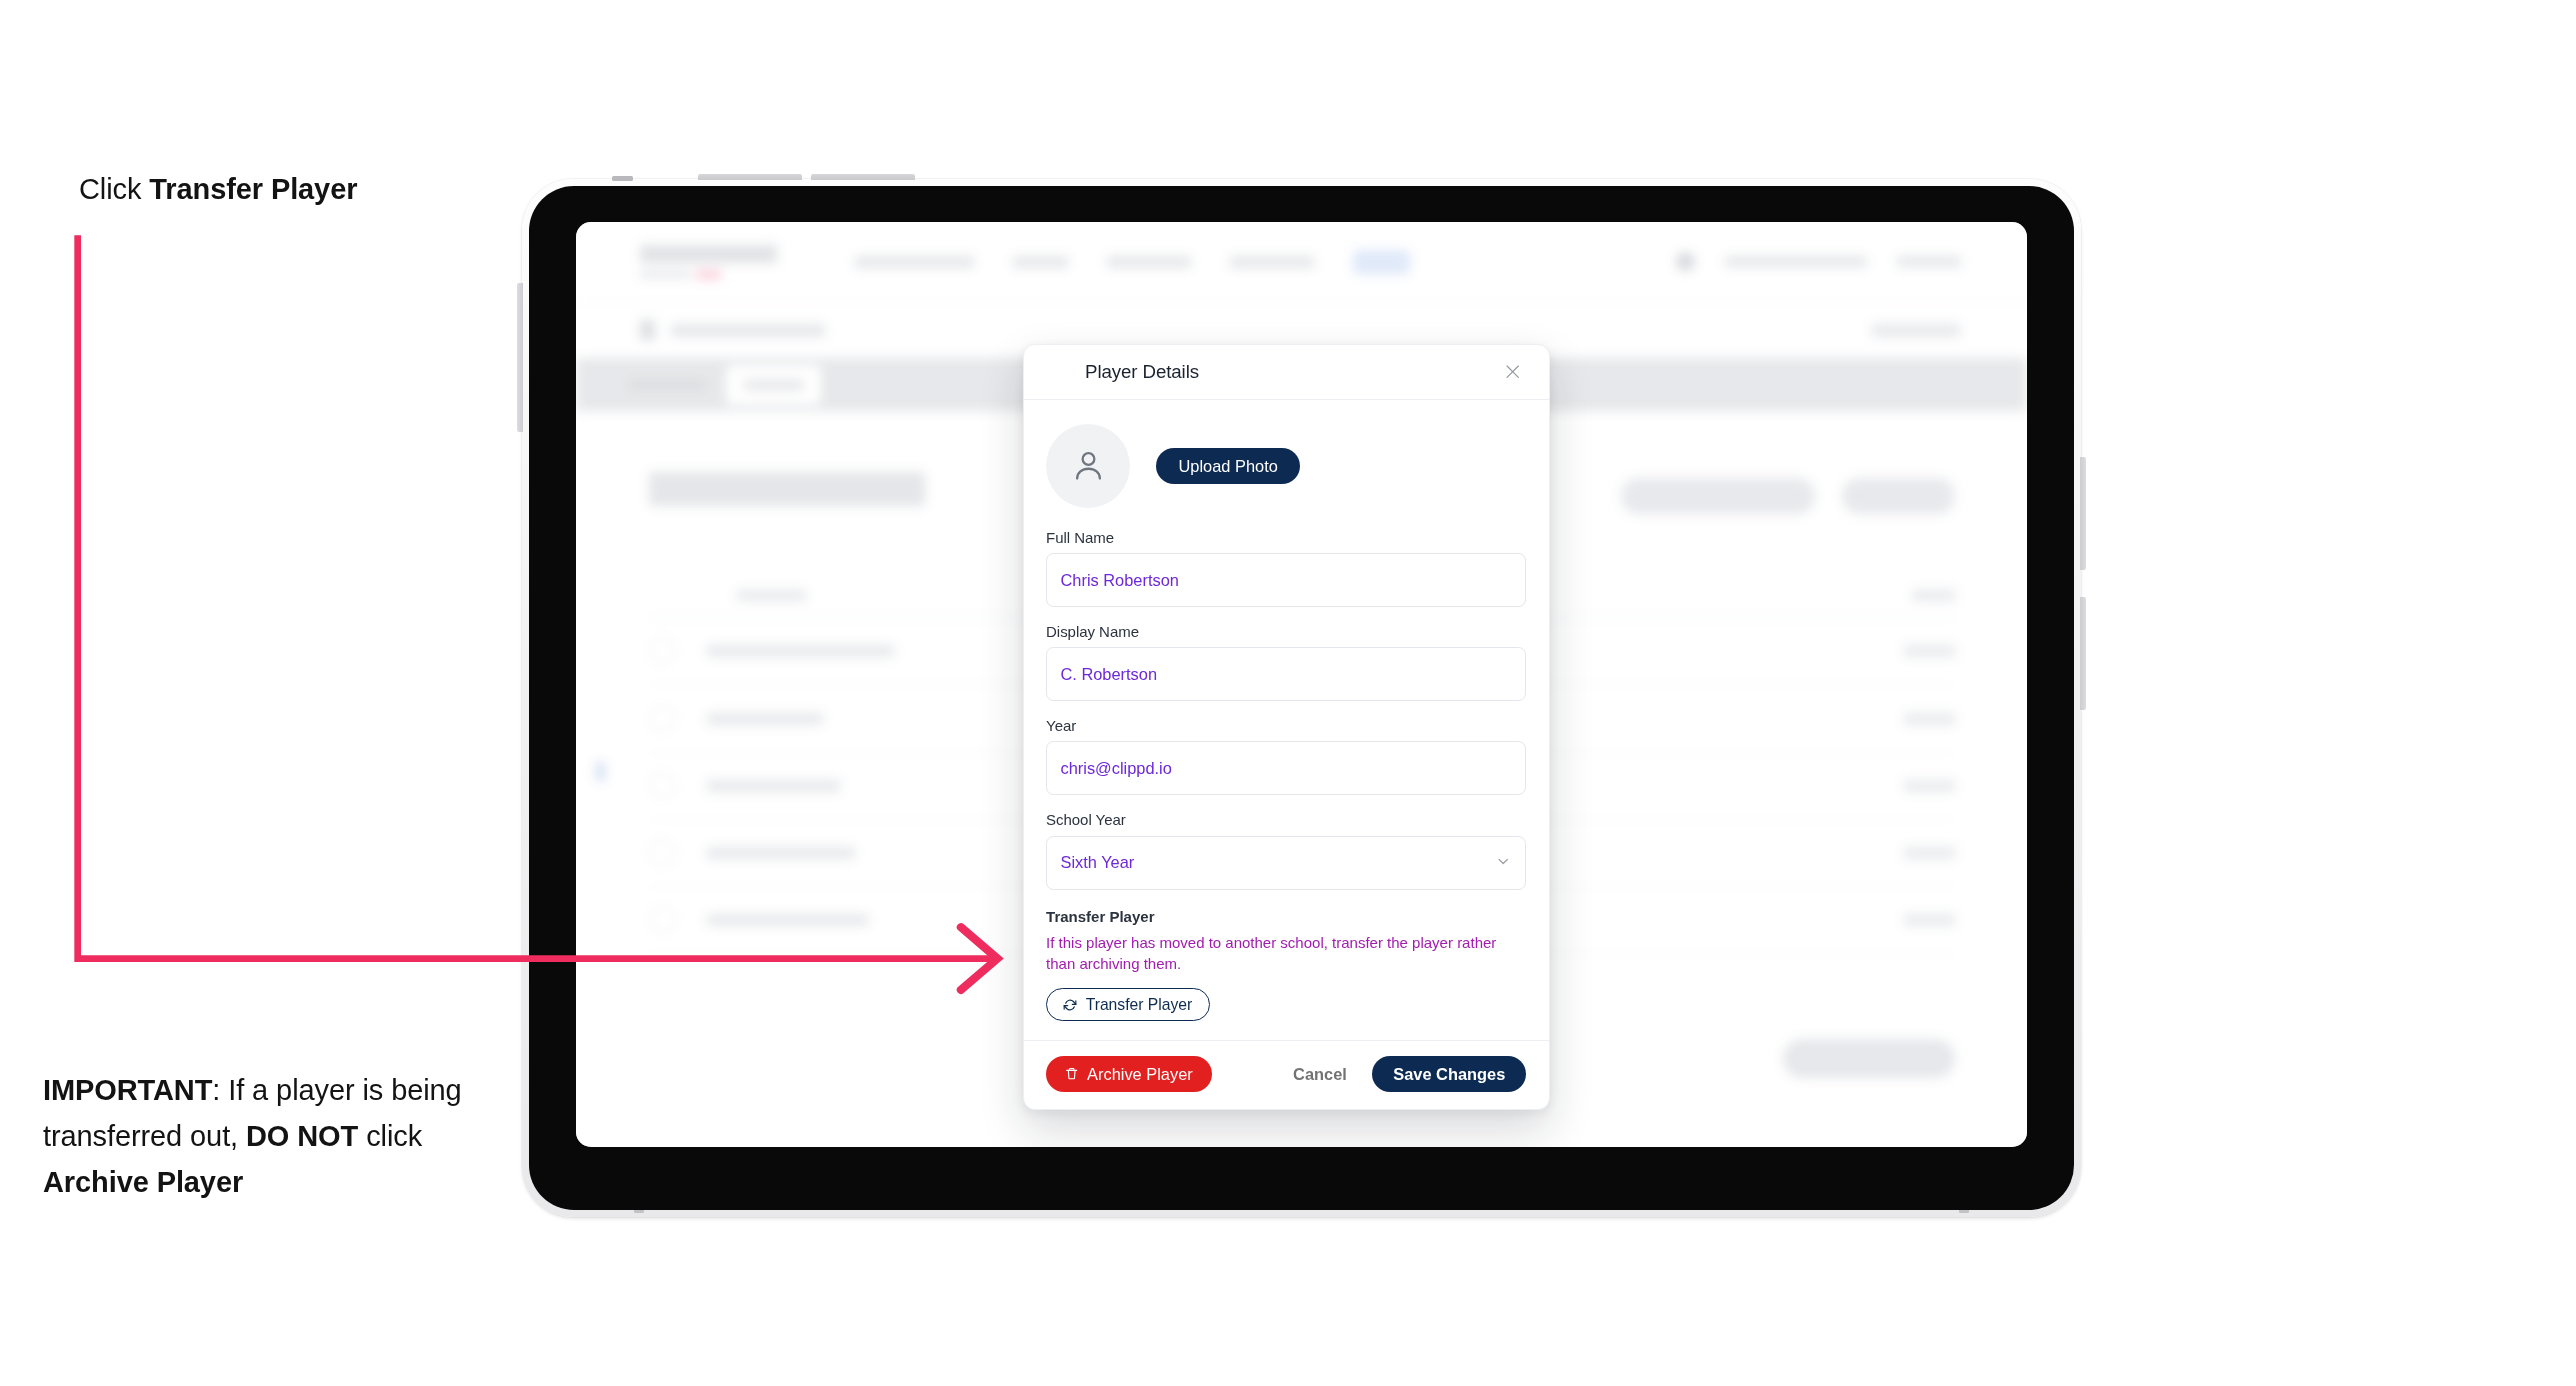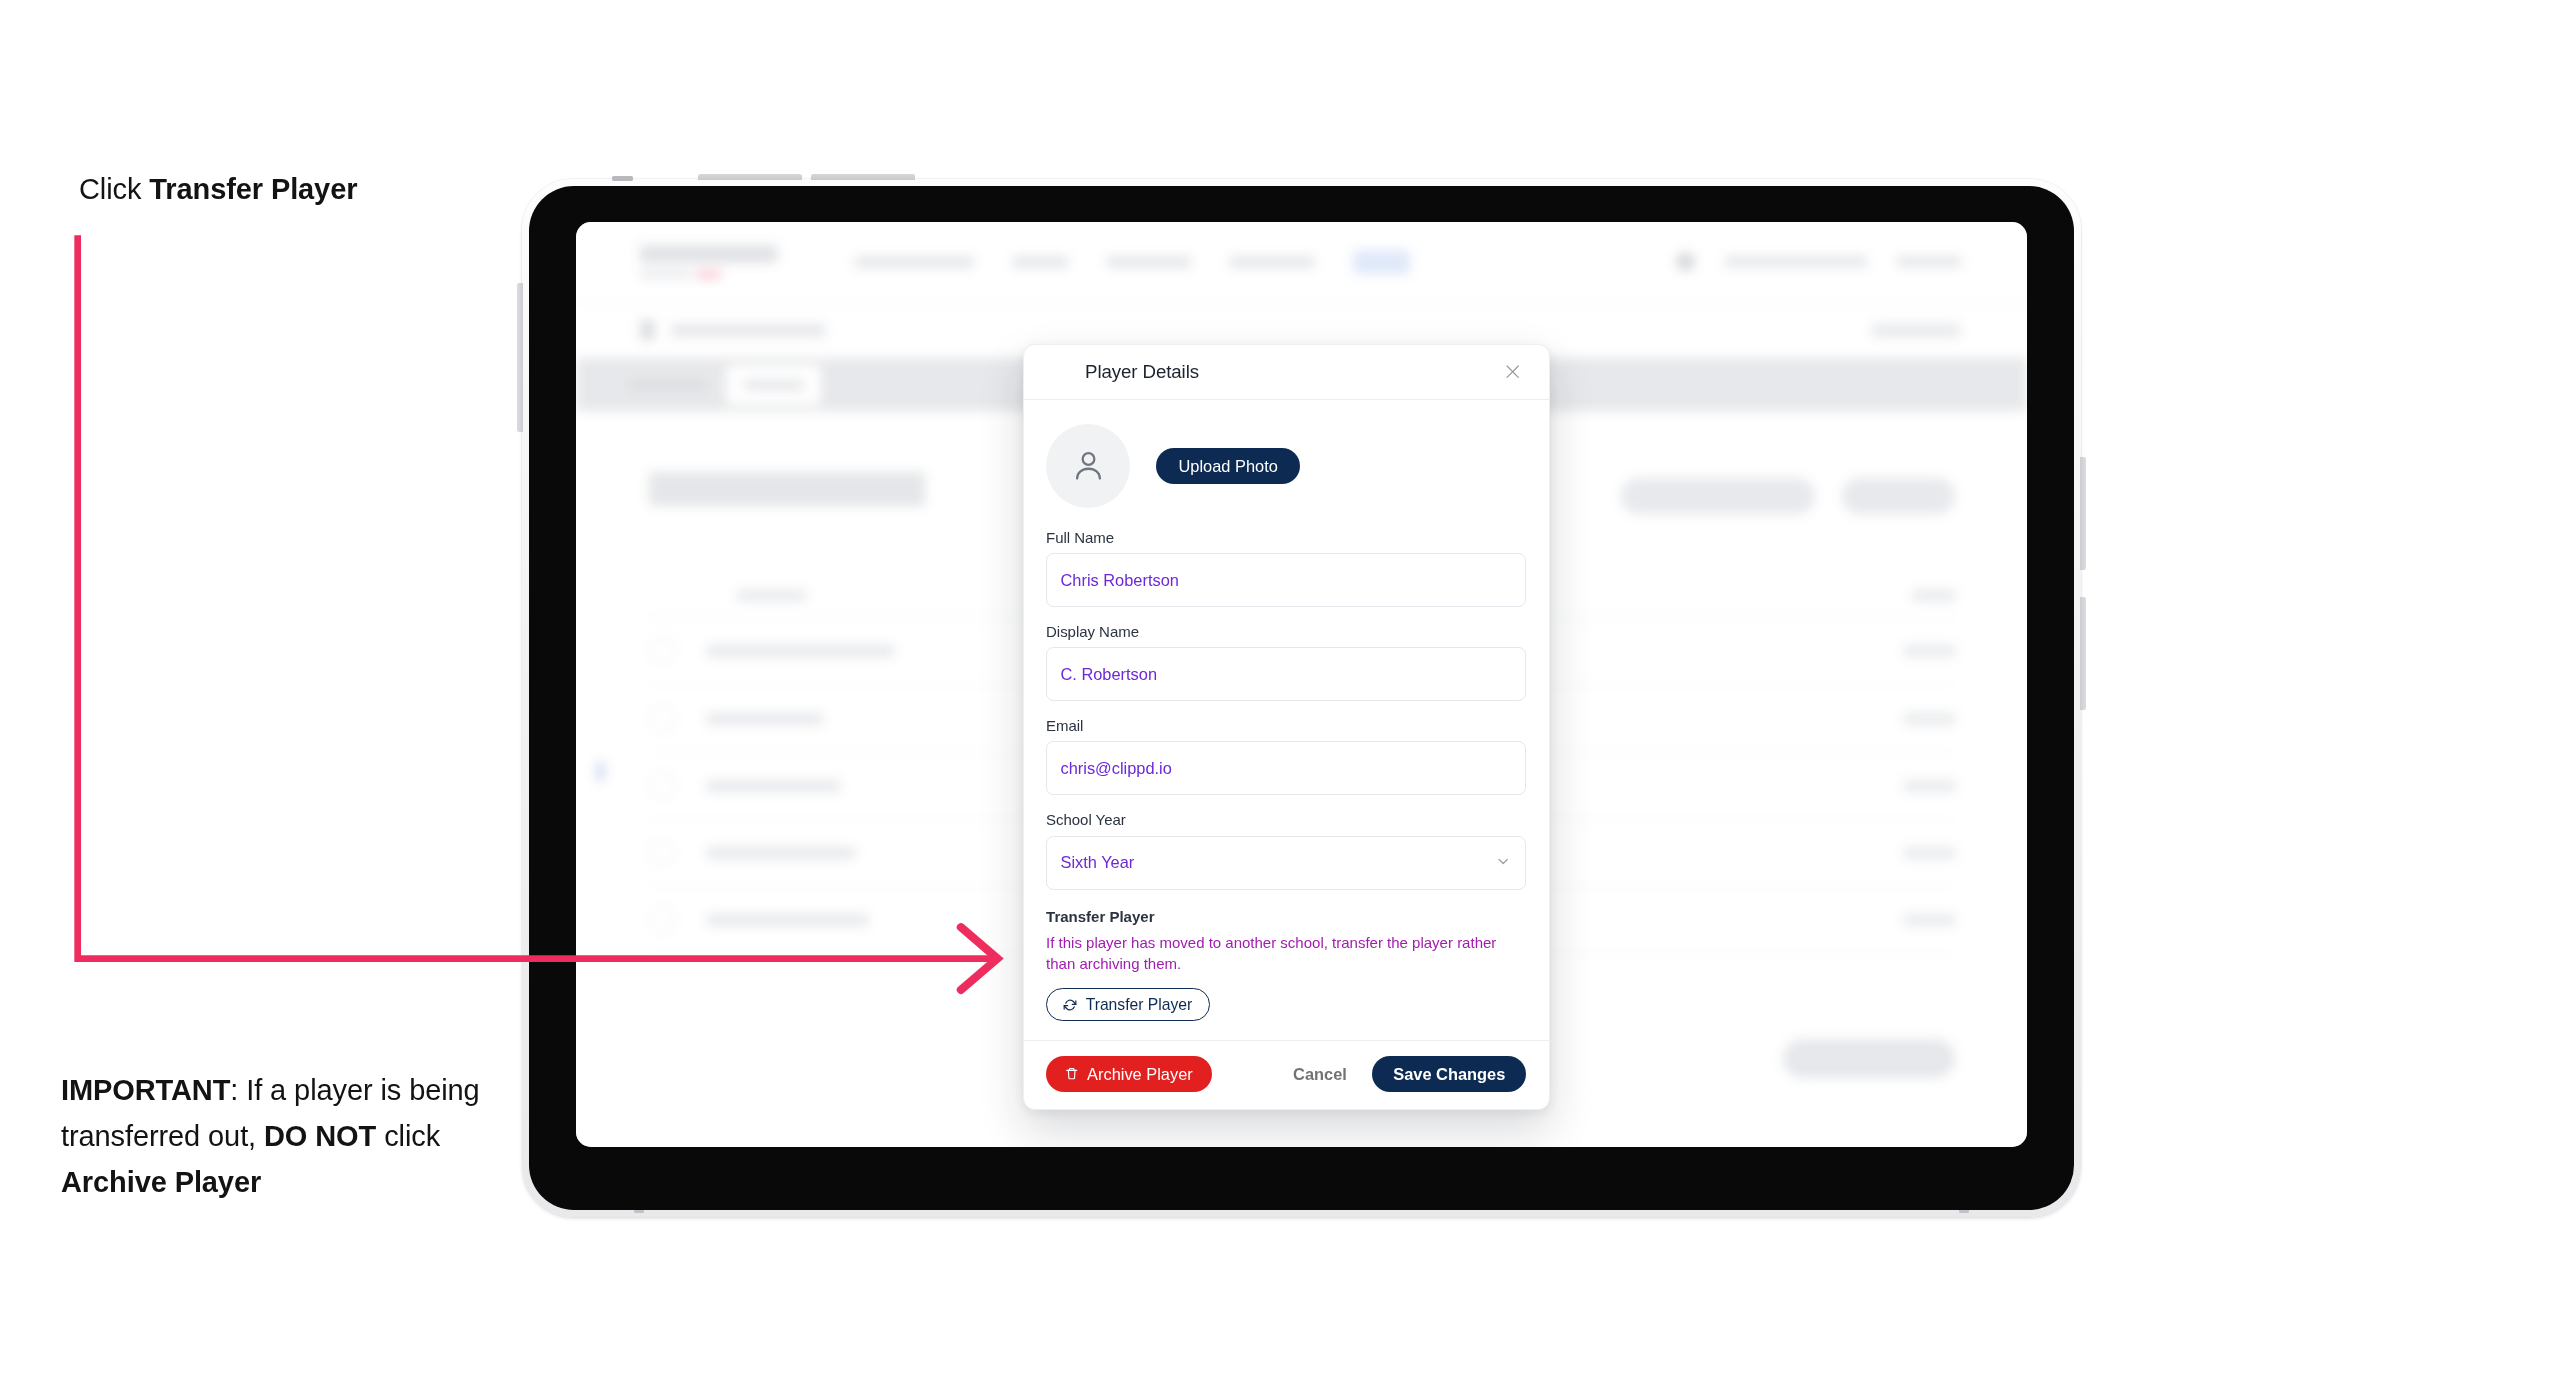--- a/index.html
+++ b/index.html
@@ -15,21 +15,21 @@
   
   .anno-top {
     position: absolute; left: 43px; top: 173px;
     font-size: 29px; color: #131313; letter-spacing: -0.1px;
     white-space: nowrap;
     margin-left: 36px;
   }
   .anno-top .b { font-weight: 700; }
 
   .anno-bottom {
-    position: absolute; left: 61px; top: 1068px;
+    position: absolute; left: 43px; top: 1068px;
     width: 455px;
     font-size: 29px; line-height: 1.58; color: #131313; letter-spacing: -0.1px;
   }
   .anno-bottom .b { font-weight: 700; }
 
   
   .pointer-wrap { position: absolute; left: 0; top: 0; width: 2576px; height: 1386px; pointer-events: none; }
 
   
   .tablet {
@@ -378,21 +378,21 @@
               <span class="field-label">Full Name</span>
               <input class="field-input" value="Chris Robertson" style="">
             </div>
 
             <div class="field">
               <span class="field-label">Display Name</span>
               <input class="field-input" value="C. Robertson" style="">
             </div>
 
             <div class="field">
-              <span class="field-label">Email</span>
+              <span class="field-label">Year</span>
               <input class="field-input" value="chris@clippd.io" style="">
             </div>
 
             <div class="field">
               <span class="field-label">School Year</span>
               <div class="select-wrap">
                 <input class="field-input" readonly="" value="Sixth Year" style="">
                 <span class="chev">
                   <svg width="16.4" height="16.4" viewBox="0 0 24 24" fill="none" stroke="currentColor" stroke-width="1.8" stroke-linecap="round" stroke-linejoin="round">
                     <polyline points="6 9 12 15 18 9"></polyline>

